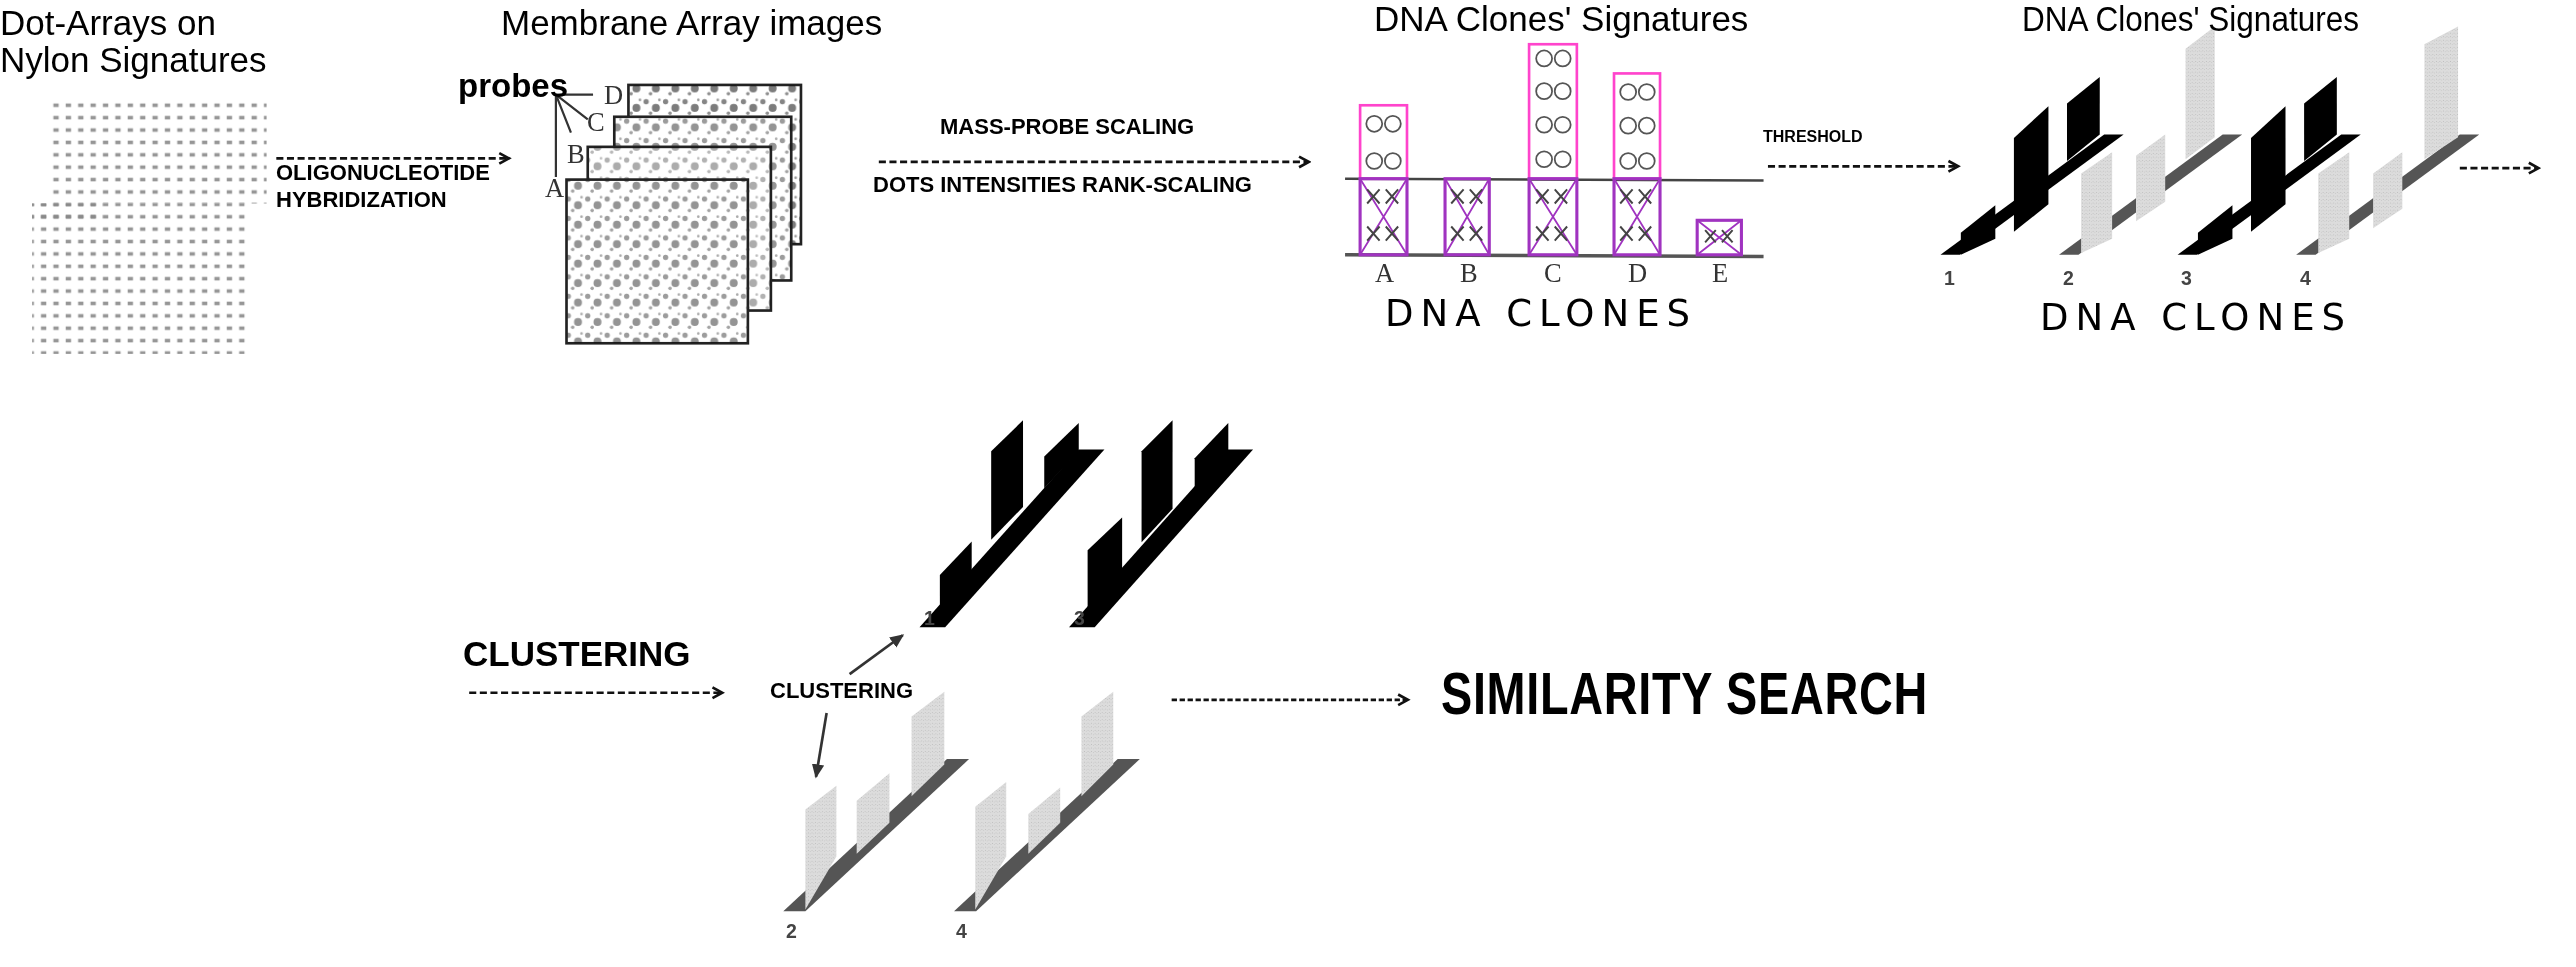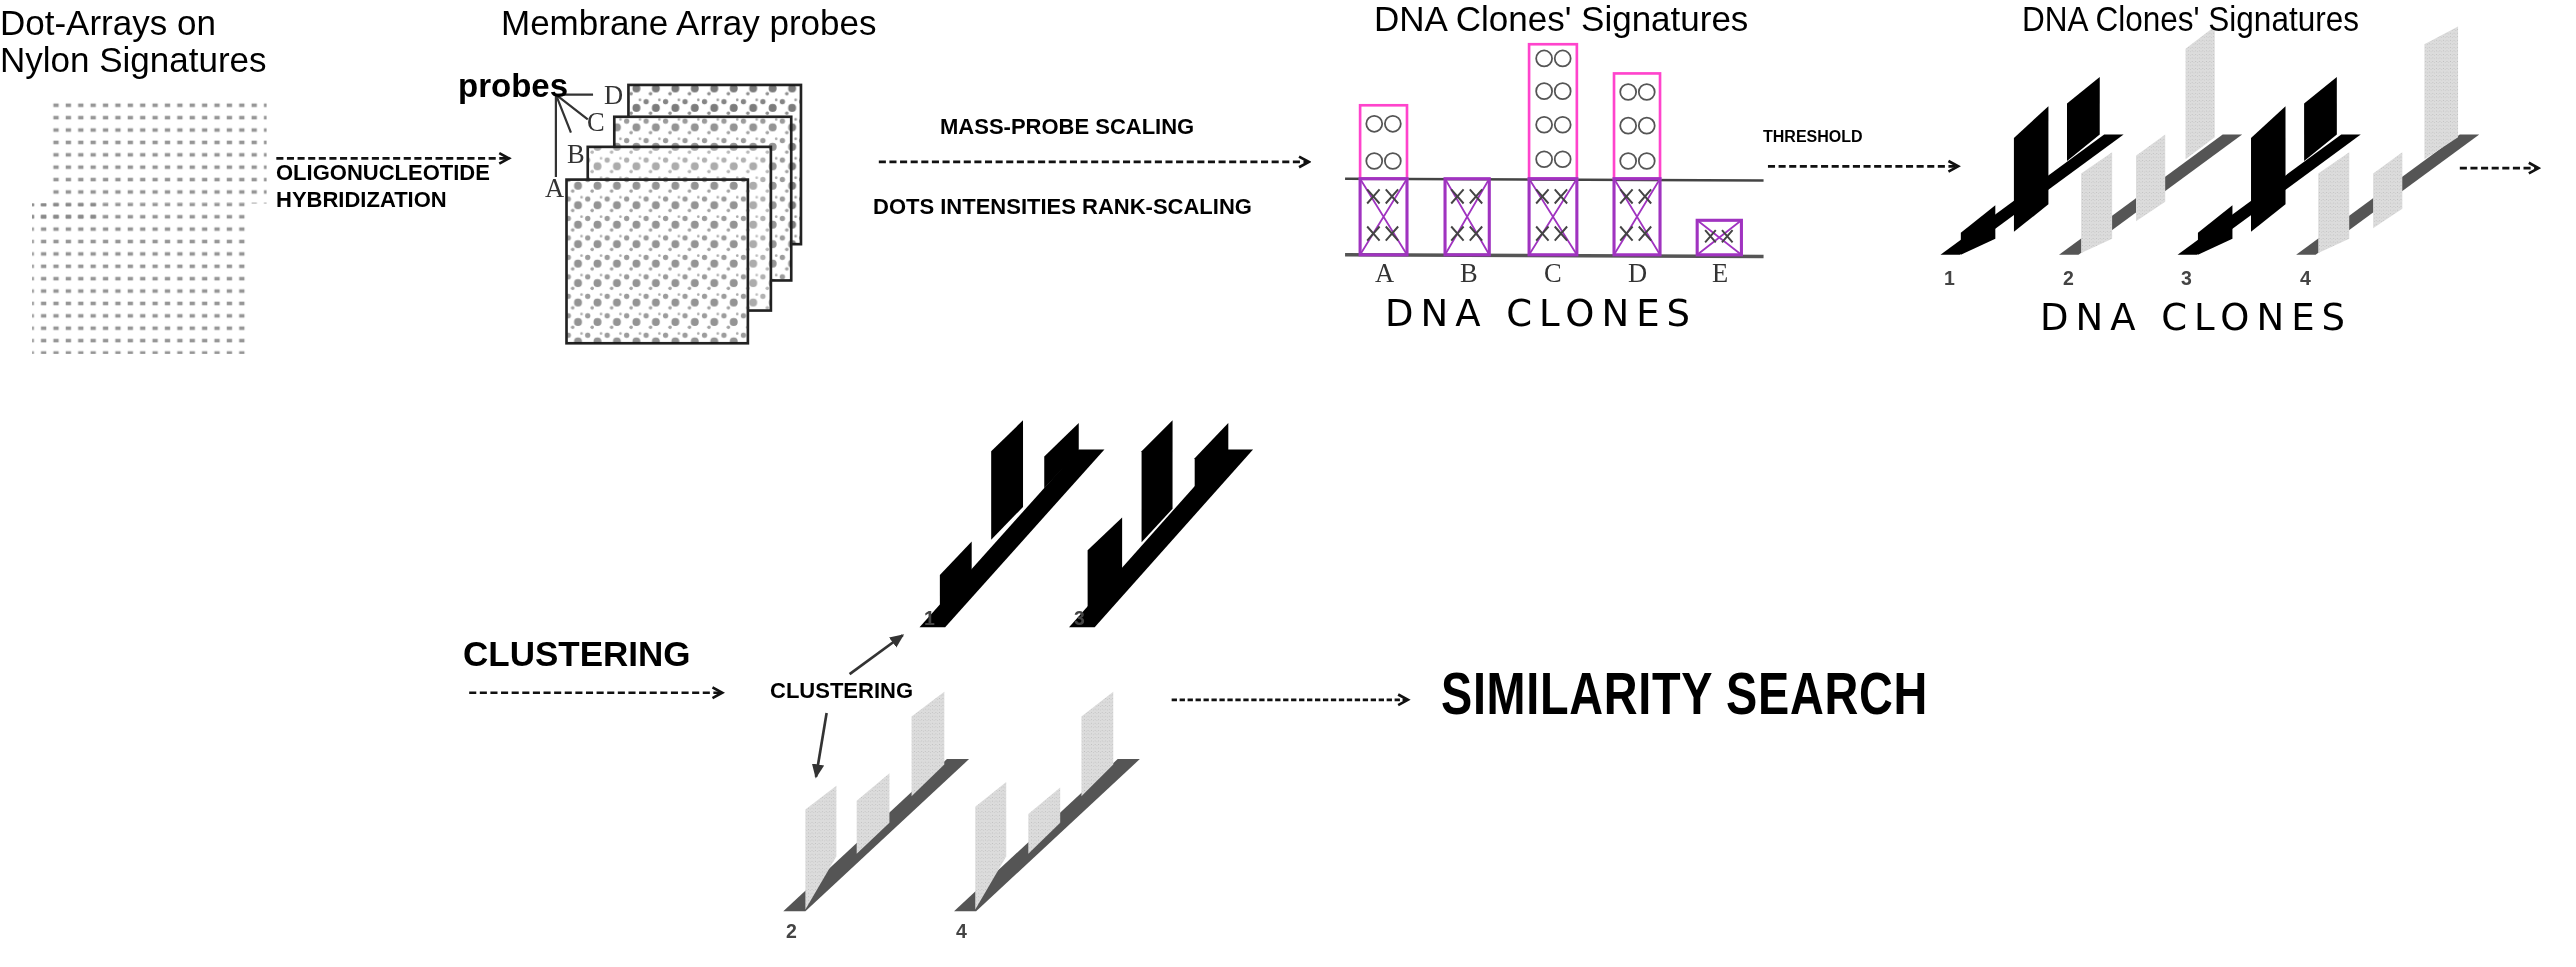--- a/index.html
+++ b/index.html
@@ -179,29 +179,29 @@
 <div class="abs title center" style="left:0; top:3.5px; width:301px;">
   <div>Dot-Arrays on</div>
   <div>Nylon Signatures</div>
 </div>
 
 <div class="abs label-bold center" style="left:276px; top:160px; width:235px;">
   <div>OLIGONUCLEOTIDE</div>
   <div>HYBRIDIZATION</div>
 </div>
 
-<div class="abs title" style="left:501px; top:3.5px;">Membrane Array probes</div>
+<div class="abs title" style="left:501px; top:3.5px;">Membrane Array images</div>
 <div class="abs label-bold" style="left:458px; top:73px; font-size:33px;">probes</div>
 <div class="abs serif-label" style="left:545px; top:173px;">A</div>
 <div class="abs serif-label" style="left:567px; top:139px;">B</div>
 <div class="abs serif-label" style="left:587px; top:107px;">C</div>
 <div class="abs serif-label" style="left:604px; top:80px;">D</div>
 
 <div class="abs label-bold" style="left:940px; top:114px;">MASS-PROBE SCALING</div>
-<div class="abs label-bold" style="left:873px; top:194px;">DOTS INTENSITIES RANK-SCALING</div>
+<div class="abs label-bold" style="left:873px; top:172px;">DOTS INTENSITIES RANK-SCALING</div>
 
 <div class="abs title" style="left:1374px; top:0px;">DNA Clones' Signatures</div>
 <div class="abs serif-label" style="left:1375px; top:258px;">A</div>
 <div class="abs serif-label" style="left:1460px; top:258px;">B</div>
 <div class="abs serif-label" style="left:1544px; top:258px;">C</div>
 <div class="abs serif-label" style="left:1628px; top:258px;">D</div>
 <div class="abs serif-label" style="left:1712px; top:258px;">E</div>
 <div class="abs wide-caps" style="left:1385px; top:292px;">DNA CLONES</div>
 
 <div class="abs label-bold" style="left:1763px; top:124px; font-size:16px;">THRESHOLD</div>

